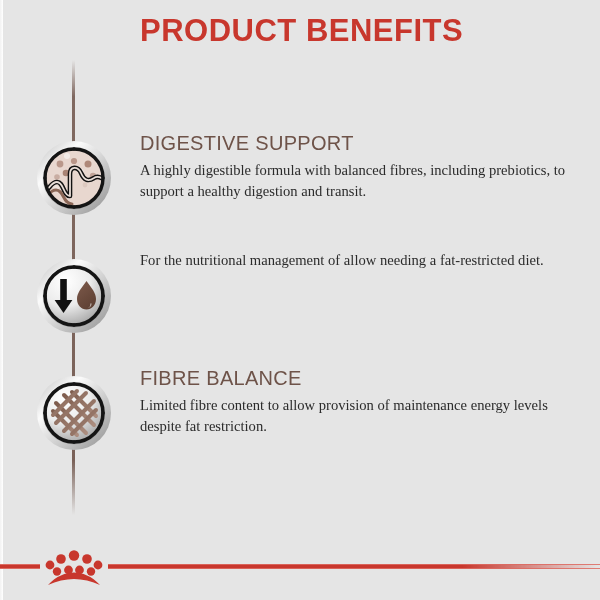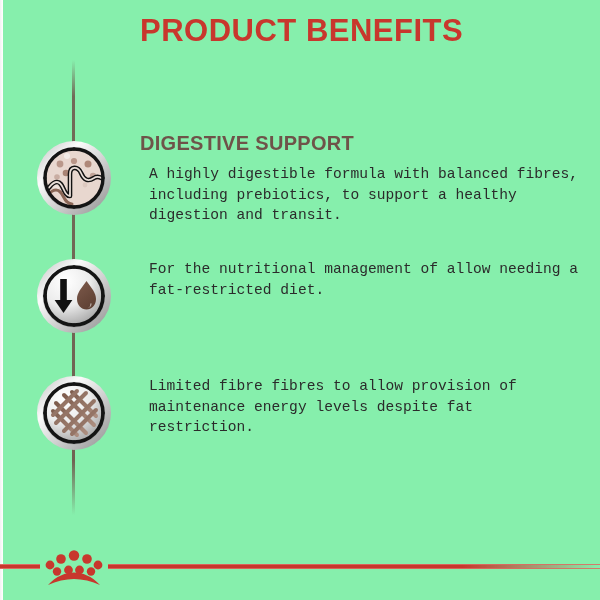--- a/index.html
+++ b/index.html
@@ -10,21 +10,21 @@
     width: 600px;
     height: 600px;
     background: #ffffff;
     font-family: "Liberation Sans", sans-serif;
     overflow: hidden;
   }
   .page {
     position: relative;
     width: 600px;
     height: 600px;
-    background: #86efac;
+    background: #e5e5e5;
     box-sizing: border-box;
   }
   .edge-left {
     position: absolute;
     left: 0; top: 0;
     width: 3px; height: 600px;
     background: linear-gradient(to right, #f2f2f2, #ffffff);
   }
 
   
@@ -75,33 +75,33 @@
   .icon-wrap svg { display: block; }
 
   .btext {
     position: absolute;
     left: 140px;
     top: 0;
     width: 448px;
   }
   .bhead {
     font-size: 20px;
-    font-weight: bold;
+    font-weight: normal;
     color: #6e5349;
     letter-spacing: 0.3px;
     line-height: 1.15;
     margin: 0 0 5px 0;
     font-family: "Liberation Sans", sans-serif;
   }
   .bbody {
     font-size: 14.6px;
     color: #2b2b2b;
     line-height: 1.42;
-    margin: 9px;
-    font-family: Liberation Mono, monospace;
+    margin: 0;
+    font-family: Liberation Serif, serif;
   }
 
   
   .footer {
     position: absolute;
     left: 0;
     top: 540px;
     width: 600px;
     height: 60px;
   }
@@ -271,21 +271,22 @@
           <line x1="36" y1="17" x2="60" y2="41"></line>
           <line x1="17" y1="36" x2="41" y2="60"></line>
           <line x1="50" y1="18" x2="20" y2="48"></line>
           <line x1="58" y1="26" x2="28" y2="56"></line>
           <line x1="60" y1="35" x2="36" y2="59"></line>
           <line x1="41" y1="16" x2="17" y2="40"></line>
         </g>
       </svg>
     </div>
     <div class="btext">
-      <div class="bbody">Limited fibre fibres to allow provision of maintenance energy levels despite fat restriction.</div>
+      <div class="bhead">FIBRE BALANCE</div>
+      <div class="bbody">Limited fibre content to allow provision of maintenance energy levels despite fat restriction.</div>
     </div>
   </div>
 
   <div class="footer">
     <div class="rule-left"></div>
     <div class="rule-right"></div>
     <div class="crown">
       <svg width="68" height="56" viewBox="0 0 68 56">
         <g fill="#c8372d">
           <circle cx="10" cy="25" r="4.4"></circle>

